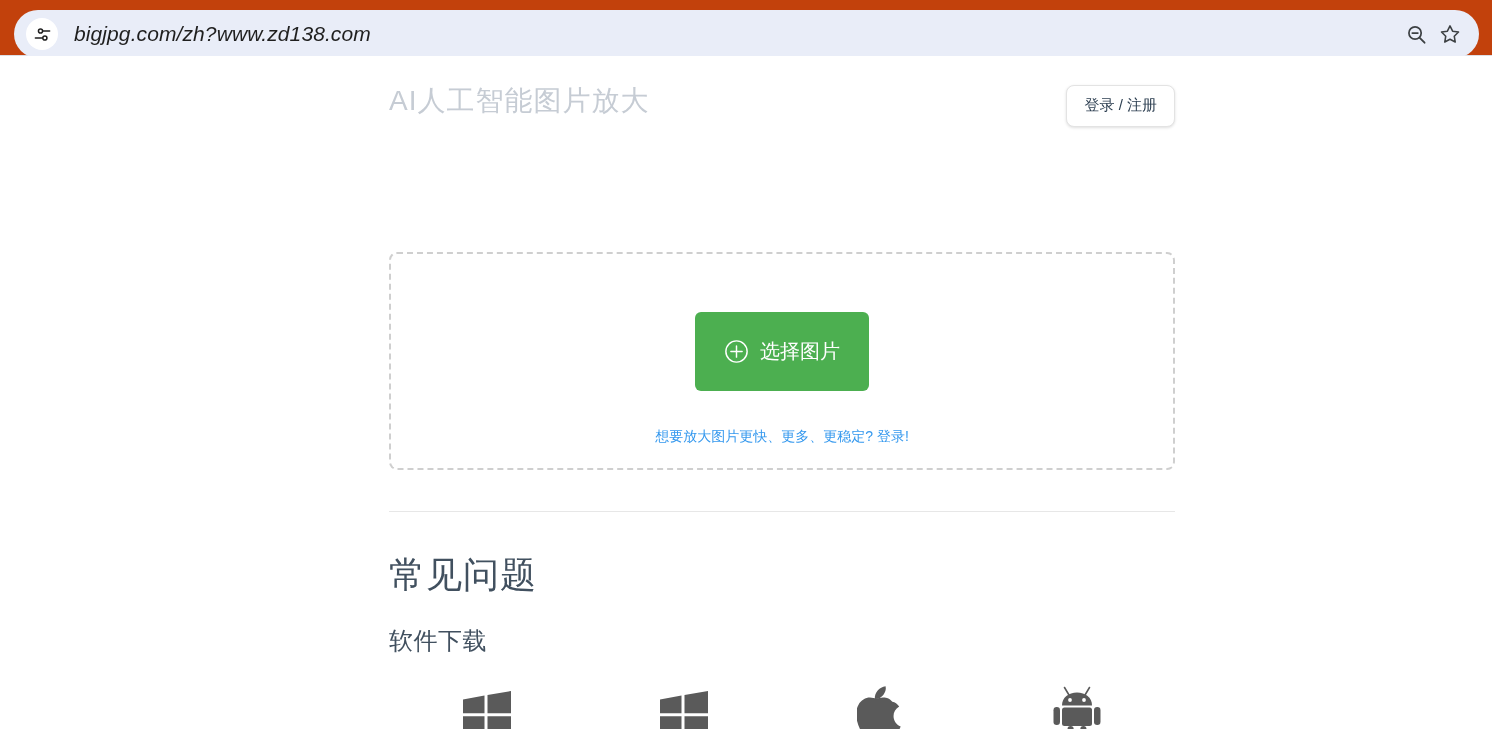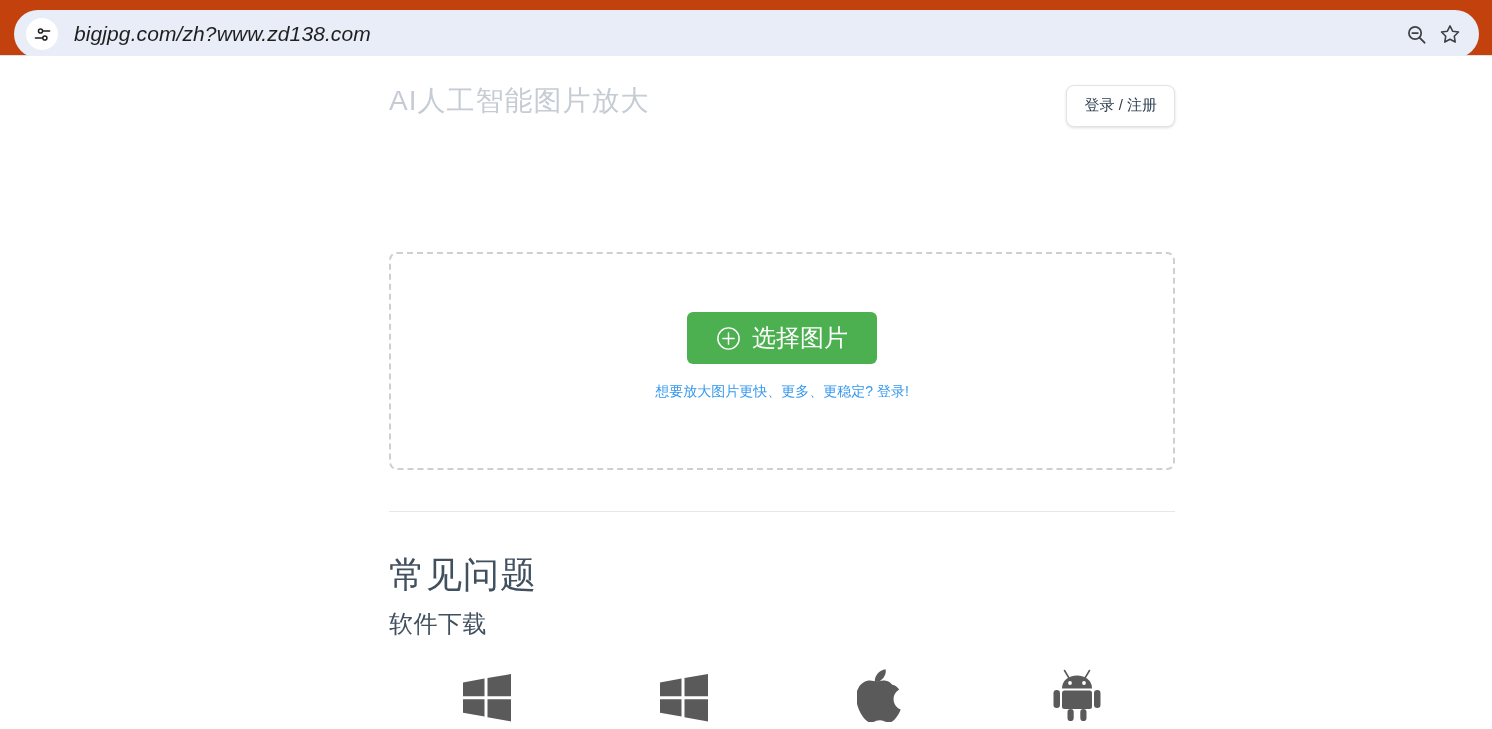--- a/index.html
+++ b/index.html
@@ -103,36 +103,36 @@
     margin-top: 78px;
     height: 218px;
     border: 2px dashed #cfcfcf;
     border-radius: 8px;
     display: flex;
     flex-direction: column;
     align-items: center;
   }
   #select-image-button {
     margin-top: 58px;
-    height: 52px;
+    height: 79px;
     padding: 0 29px;
     background: #4caf50;
     border: none;
     border-radius: 6px;
     color: #ffffff;
-    font-size: 24px;
+    font-size: 20px;
     font-family: "Liberation Sans", "DejaVu Sans", sans-serif;
     display: flex;
     align-items: center;
     gap: 11px;
     cursor: pointer;
   }
   #plus-circle-icon { display: block; }
   #dropzone-hint-link {
-    margin-top: 19px;
+    margin-top: 37px;
     font-size: 14px;
     color: #3498ee;
     text-decoration: none;
     cursor: pointer;
     white-space: nowrap;
   }
 
   
   #section-divider {
     margin-top: 41px;
@@ -143,21 +143,21 @@
 
   
   #faq-heading {
     margin-top: 39px;
     font-size: 36px;
     font-weight: 400;
     color: #41505f;
     letter-spacing: 1px;
   }
   #software-download-heading {
-    margin-top: 8px;
+    margin-top: 25px;
     font-size: 24px;
     font-weight: 400;
     color: #41505f;
     letter-spacing: 0.5px;
   }
 
   
   #download-grid {
     margin-top: 22px;
     display: flex;

